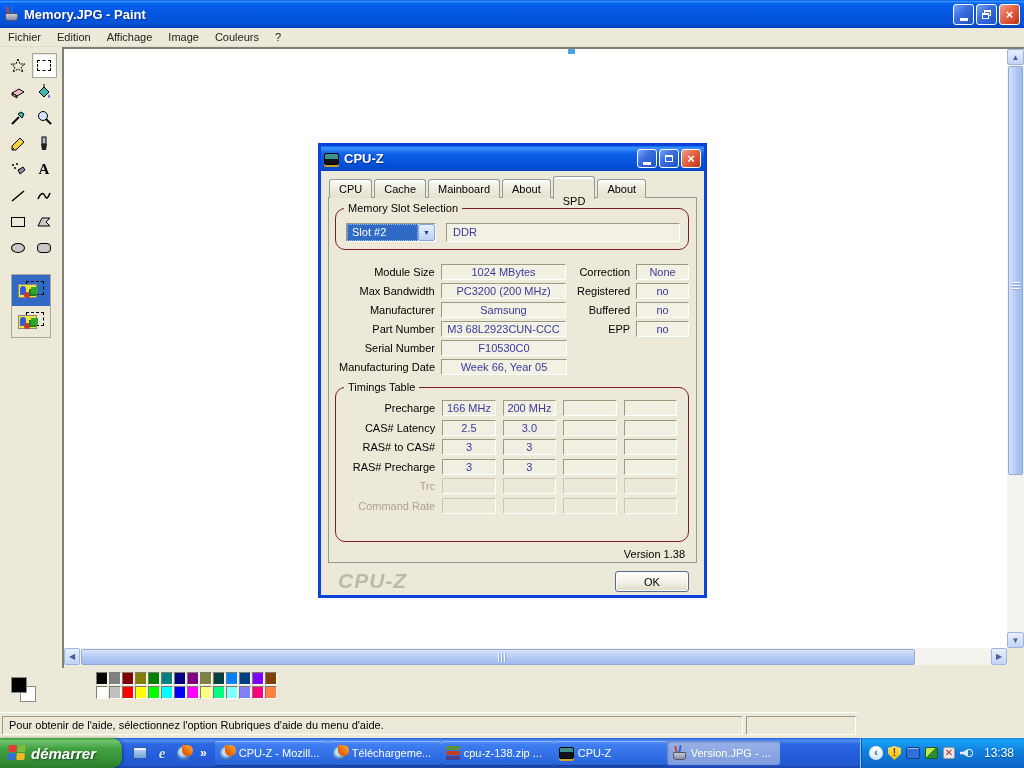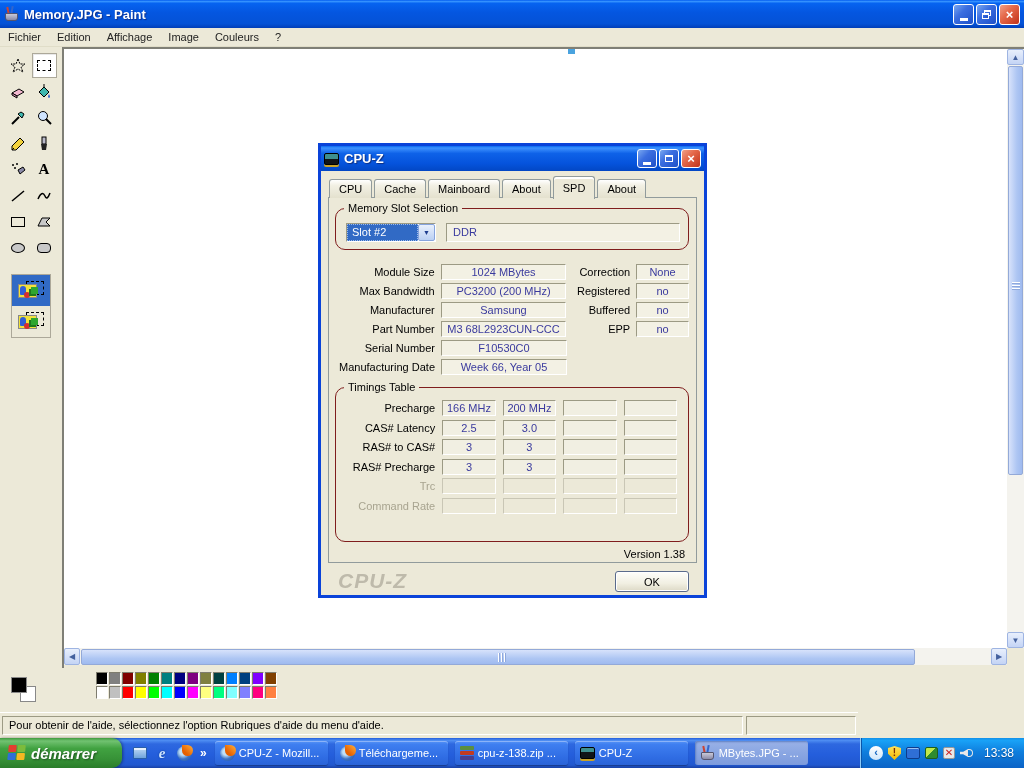--- a/index.html
+++ b/index.html
@@ -62,21 +62,21 @@
   .cpuz { position:absolute; left:254px; top:94px; width:389px; height:455px; border:3px solid #0A43D9; background:#ECE9D8; }
   .cpuz-title { height:25px; background:linear-gradient(180deg,#0A6AEF 0%,#3E92FF 8%,#0E62E8 30%,#0553DC 70%,#0247C4 100%);
     display:flex; align-items:center; padding:0 3px; }
   .cpuz-title .t { color:#fff; font-weight:bold; font-size:13px; margin-left:5px; flex:1; text-shadow:1px 1px 1px #0F2F80; }
   .cpuz .wbtn { width:20px; height:19px; }
   .cpuz-body { position:relative; height:427px; padding:4px 7px 0 7px; }
 
   .tabs { position:relative; display:flex; align-items:flex-end; height:23px; padding-left:1px; z-index:2; }
   .tab { border:1px solid #919B9C; border-bottom:none; border-radius:3px 3px 0 0; background:linear-gradient(180deg,#FFFFFF,#F2F0E4 30%,#E4E1CE);
     padding:3px 9px 2px 9px; height:19px; margin-right:2px; color:#000; }
-  .tab.active { background:#ECE9D8; height:23px; padding-top:5px; position:relative; top:1px; box-shadow:inset 0 2px 0 #FFFFFF; }
+  .tab.active { background:#ECE9D8; height:23px; padding-top:18px; position:relative; top:1px; box-shadow:inset 0 2px 0 #FFFFFF; }
 
   .panel { position:relative; margin-top:-1px; height:366px; border:1px solid #919B9C; background:#ECE9D8; padding:10px 7px 0 6px; z-index:1; }
 
   .group { position:relative; border:1px solid #7f1d1d; border-radius:10px; }
   .group > .glabel { position:absolute; top:-7px; left:8px; background:#ECE9D8; padding:0 4px; color:#000; }
   .group1 { height:42px; display:flex; align-items:center; padding:6px 8px 0 10px; }
 
   .combo { display:flex; width:90px; height:19px; border:1px solid #9C9A84; border-right-color:#fff; border-bottom-color:#fff; background:#fff; }
   .combo .sel { flex:1; background:#316AC5; color:#fff; display:flex; align-items:center; padding-left:4px; border:1px dotted #9FBCE8; }
   .combo .drop { width:17px; background:linear-gradient(180deg,#E9F0FC,#BBD0F3); border:1px solid #87A4DD; border-radius:2px; color:#1D3C8F; font-size:7px; display:flex; align-items:center; justify-content:center; }
@@ -133,21 +133,21 @@
   .flag { position:relative; width:18px; height:16px; transform:skewX(-6deg); }
   .flag i { position:absolute; width:8px; height:7px; border-radius:1px; }
   .flag i:nth-child(1){left:0;top:0;background:#E33E30;}
   .flag i:nth-child(2){left:9px;top:0;background:#7CBB3C;}
   .flag i:nth-child(3){left:0;top:8px;background:#2F6FD6;}
   .flag i:nth-child(4){left:9px;top:8px;background:#F6B822;}
 
   .quick { display:flex; align-items:center; gap:6px; margin:0 8px 0 10px; }
   .ql-overflow { color:#fff; font-size:12px; font-weight:bold; margin-left:2px; }
 
-  .taskbtns { display:flex; gap:7px; }
+  .taskbtns { display:flex; }
   .taskbtn { width:113px; height:24px; border-radius:3px; display:flex; align-items:center; padding:0 5px; gap:4px;
     background:linear-gradient(180deg,#5693F6 0%,#3E7EF0 15%,#2F6CE3 70%,#2A63D8 100%);
     box-shadow:inset 0 1px 0 #8BB3F8, 0 1px 1px rgba(0,0,0,.3); }
   .taskbtn .lbl { color:#fff; font-size:11px; white-space:nowrap; overflow:hidden; flex:1; }
   .taskbtn.active { background:linear-gradient(180deg,#9AB2E7 0%,#8AA6E2 50%,#7D9BDD 100%); box-shadow:inset 1px 1px 2px #5F7ec0; }
 
   .tray { margin-left:auto; height:30px; display:flex; align-items:center; gap:5px; padding:0 10px 0 8px;
     background:linear-gradient(180deg,#1290E8 0%,#19A2F7 8%,#0F7FDE 45%,#0B63C6 100%); border-left:1px solid #8CCBF8; box-shadow:inset 1px 0 0 #0A55AA; }
   .clock { color:#fff; font-size:12px; margin-left:6px; text-shadow:0 1px 1px #084E96; }
   .tray-chevron { width:14px; height:14px; border-radius:50%; background:linear-gradient(180deg,#FFFFFF,#CFE6FA); color:#1566C0; font-weight:bold; font-size:11px; line-height:12px; text-align:center; }
@@ -576,21 +576,21 @@
       <div class="taskbtn">
         <span class="chipicon"></span>
         <span class="lbl">CPU-Z</span>
       </div>
       <div class="taskbtn active">
         <span class="painticon">
             <i class="b1"></i>
             <i class="b2"></i>
             <i class="cup"></i>
           </span>
-        <span class="lbl">MBytes.JPG - ...</span>
+        <span class="lbl">Version.JPG - ...</span>
       </div>
     </div>
 
     <div class="tray">
       <span class="tray-chevron">‹</span>
       <span class="shieldicon">!</span>
       <span class="neticon"></span>
       <span class="greenicon"></span>
       <span class="redicon">✕</span>
       <span class="spkicon">

